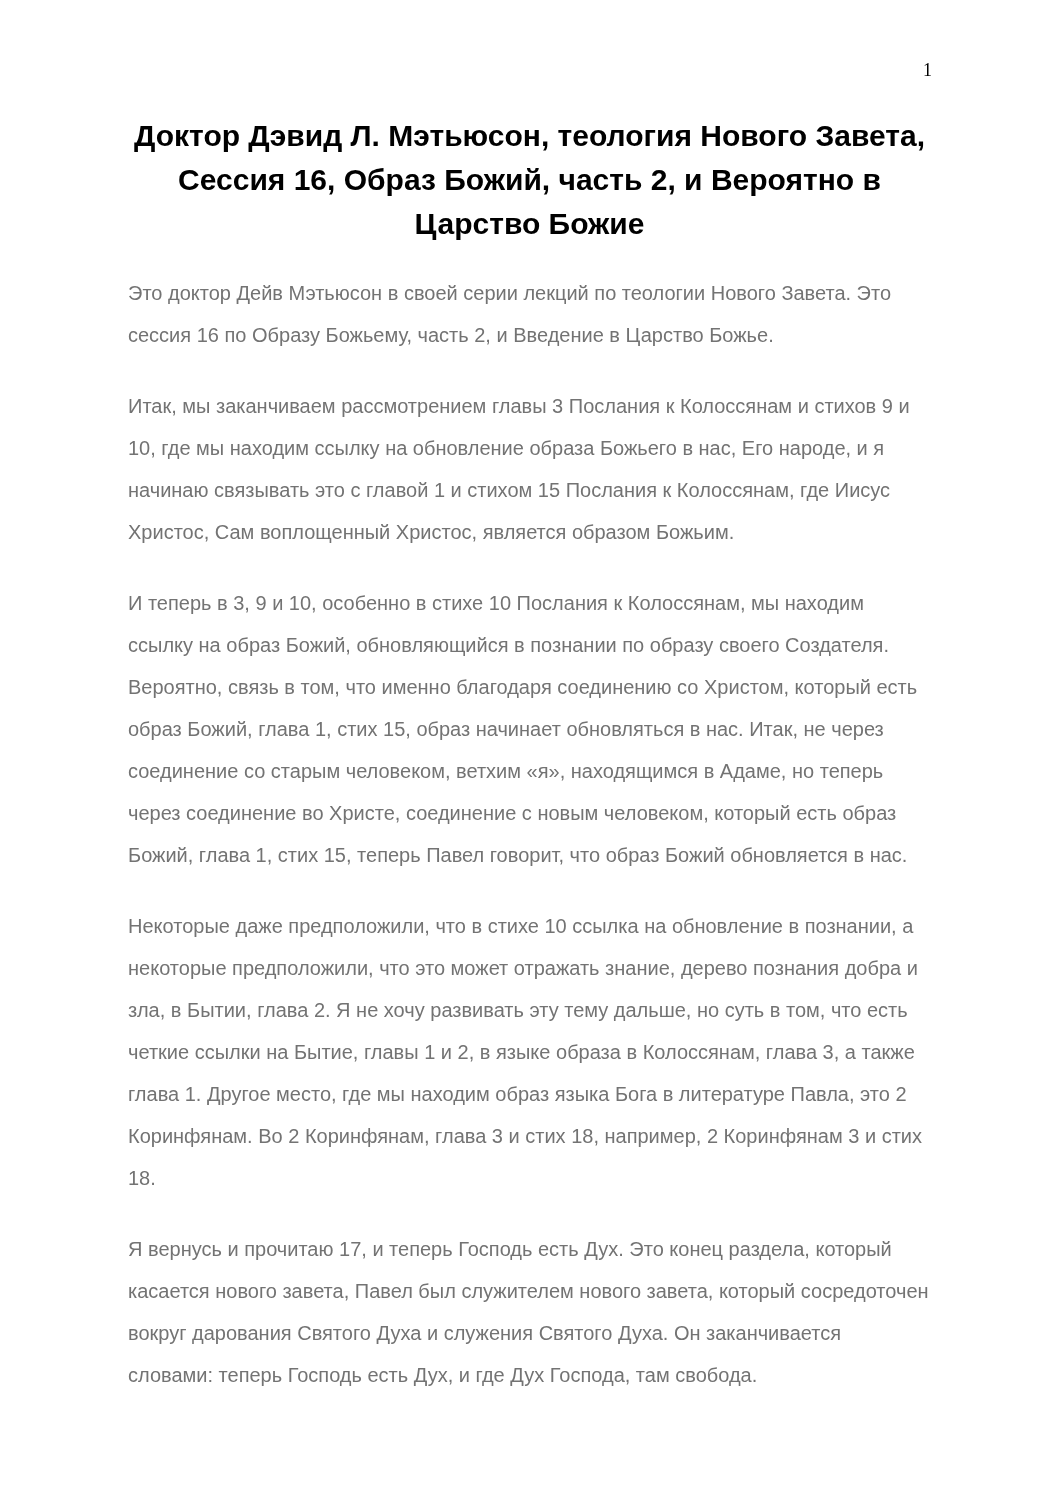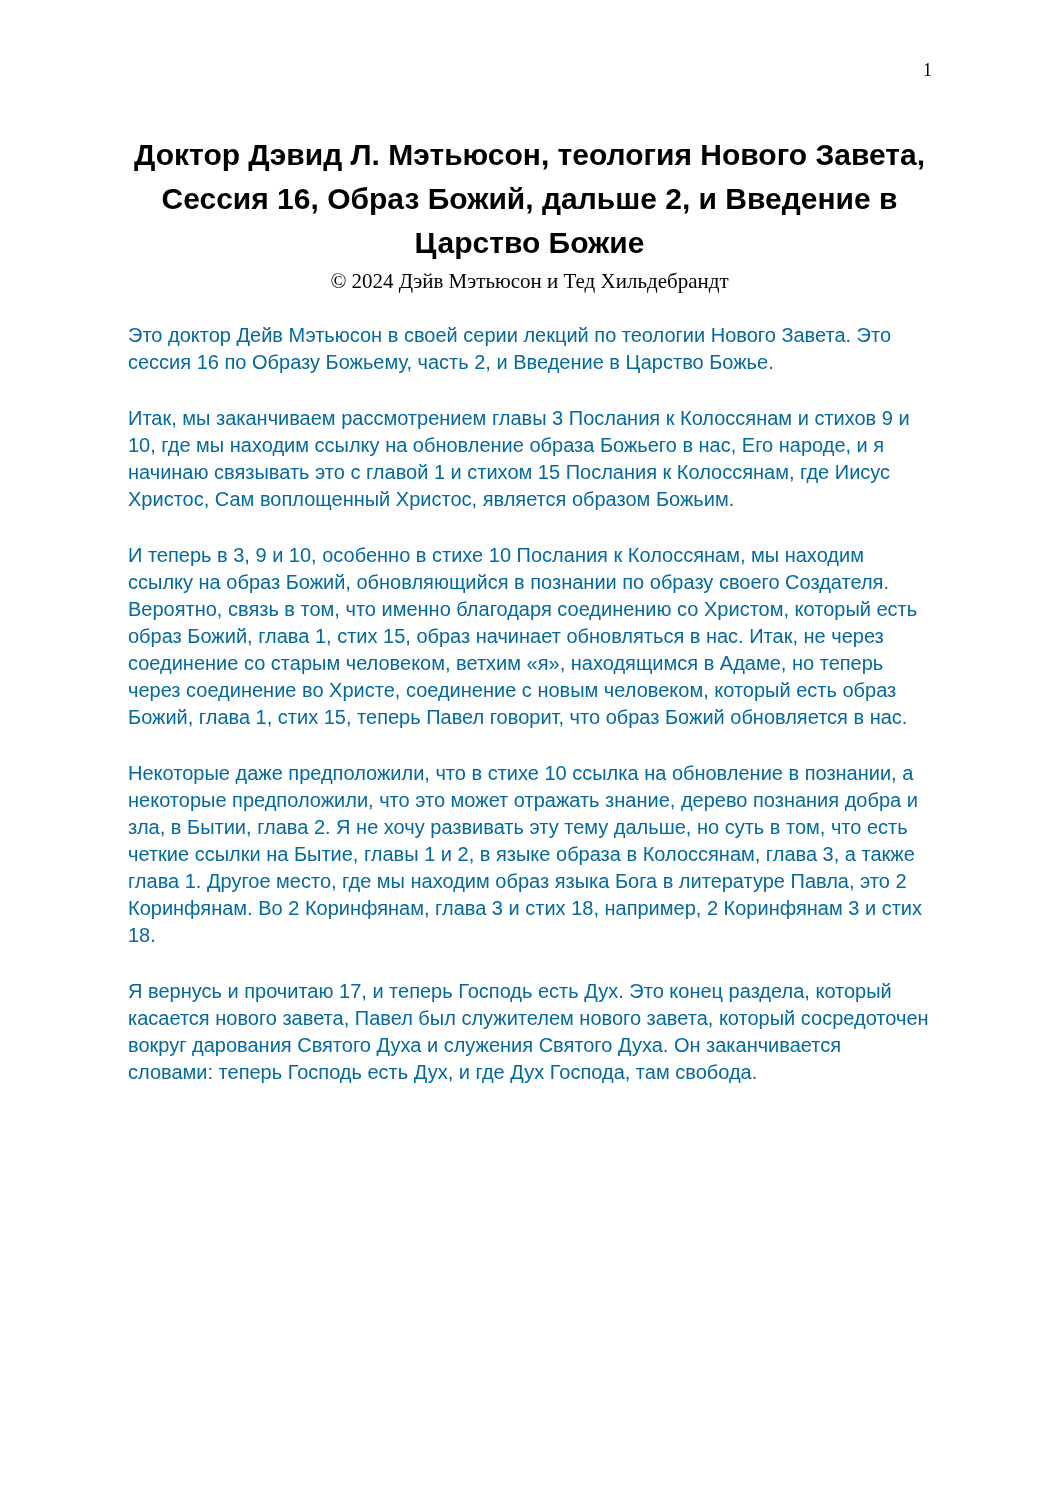--- a/index.html
+++ b/index.html
@@ -21,21 +21,21 @@
     position: absolute;
     top: 60px;
     right: 126px;
     font-family: "Liberation Serif", serif;
     font-size: 18px;
     color: #000000;
   }
   .content {
     position: absolute;
     left: 128px;
-    top: 133px;
+    top: 114px;
     width: 803px;
   }
   h1.title {
     margin: 0;
     padding: 0;
     font-size: 30px;
     font-weight: bold;
     text-align: center;
     line-height: 44px;
     color: #000000;
@@ -51,40 +51,39 @@
     text-align: center;
     line-height: 29px;
     color: #000000;
   }
   .paragraphs {
     margin-top: 26px;
   }
   p.paragraph {
     margin: 0 0 29px 0;
     font-size: 20px;
-    line-height: 27px;
+    line-height: 42px;
     text-align: left;
-    color: #0369a1;
+    color: #737373;
   }
 </style>
 </head>
 <body>
 
 <div class="page">
 
   <div class="page-number">1</div>
 
   <div class="content">
 
     <h1 class="title">
       <span class="title-line">Доктор Дэвид Л. Мэтьюсон, теология Нового Завета,</span>
-      <span class="title-line">Сессия 16, Образ Божий, дальше 2, и Введение в Царство Божие</span>
+      <span class="title-line">Сессия 16, Образ Божий, часть 2, и Вероятно в Царство Божие</span>
     </h1>
 
-    <div class="copyright">© 2024 Дэйв Мэтьюсон и Тед Хильдебрандт</div>
 
     <div class="paragraphs">
       <p class="paragraph">Это доктор Дейв Мэтьюсон в своей серии лекций по теологии Нового Завета. Это сессия 16 по Образу Божьему, часть 2, и Введение в Царство Божье.</p>
       <p class="paragraph">Итак, мы заканчиваем рассмотрением главы 3 Послания к Колоссянам и стихов 9 и 10, где мы находим ссылку на обновление образа Божьего в нас, Его народе, и я начинаю связывать это с главой 1 и стихом 15 Послания к Колоссянам, где Иисус Христос, Сам воплощенный Христос, является образом Божьим.</p>
       <p class="paragraph">И теперь в 3, 9 и 10, особенно в стихе 10 Послания к Колоссянам, мы находим ссылку на образ Божий, обновляющийся в познании по образу своего Создателя. Вероятно, связь в том, что именно благодаря соединению со Христом, который есть образ Божий, глава 1, стих 15, образ начинает обновляться в нас. Итак, не через соединение со старым человеком, ветхим «я», находящимся в Адаме, но теперь через соединение во Христе, соединение с новым человеком, который есть образ Божий, глава 1, стих 15, теперь Павел говорит, что образ Божий обновляется в нас.</p>
       <p class="paragraph">Некоторые даже предположили, что в стихе 10 ссылка на обновление в познании, а некоторые предположили, что это может отражать знание, дерево познания добра и зла, в Бытии, глава 2. Я не хочу развивать эту тему дальше, но суть в том, что есть четкие ссылки на Бытие, главы 1 и 2, в языке образа в Колоссянам, глава 3, а также глава 1. Другое место, где мы находим образ языка Бога в литературе Павла, это 2 Коринфянам. Во 2 Коринфянам, глава 3 и стих 18, например, 2 Коринфянам 3 и стих 18.</p>
       <p class="paragraph">Я вернусь и прочитаю 17, и теперь Господь есть Дух. Это конец раздела, который касается нового завета, Павел был служителем нового завета, который сосредоточен вокруг дарования Святого Духа и служения Святого Духа. Он заканчивается словами: теперь Господь есть Дух, и где Дух Господа, там свобода.</p>
     </div>
 
   </div>

